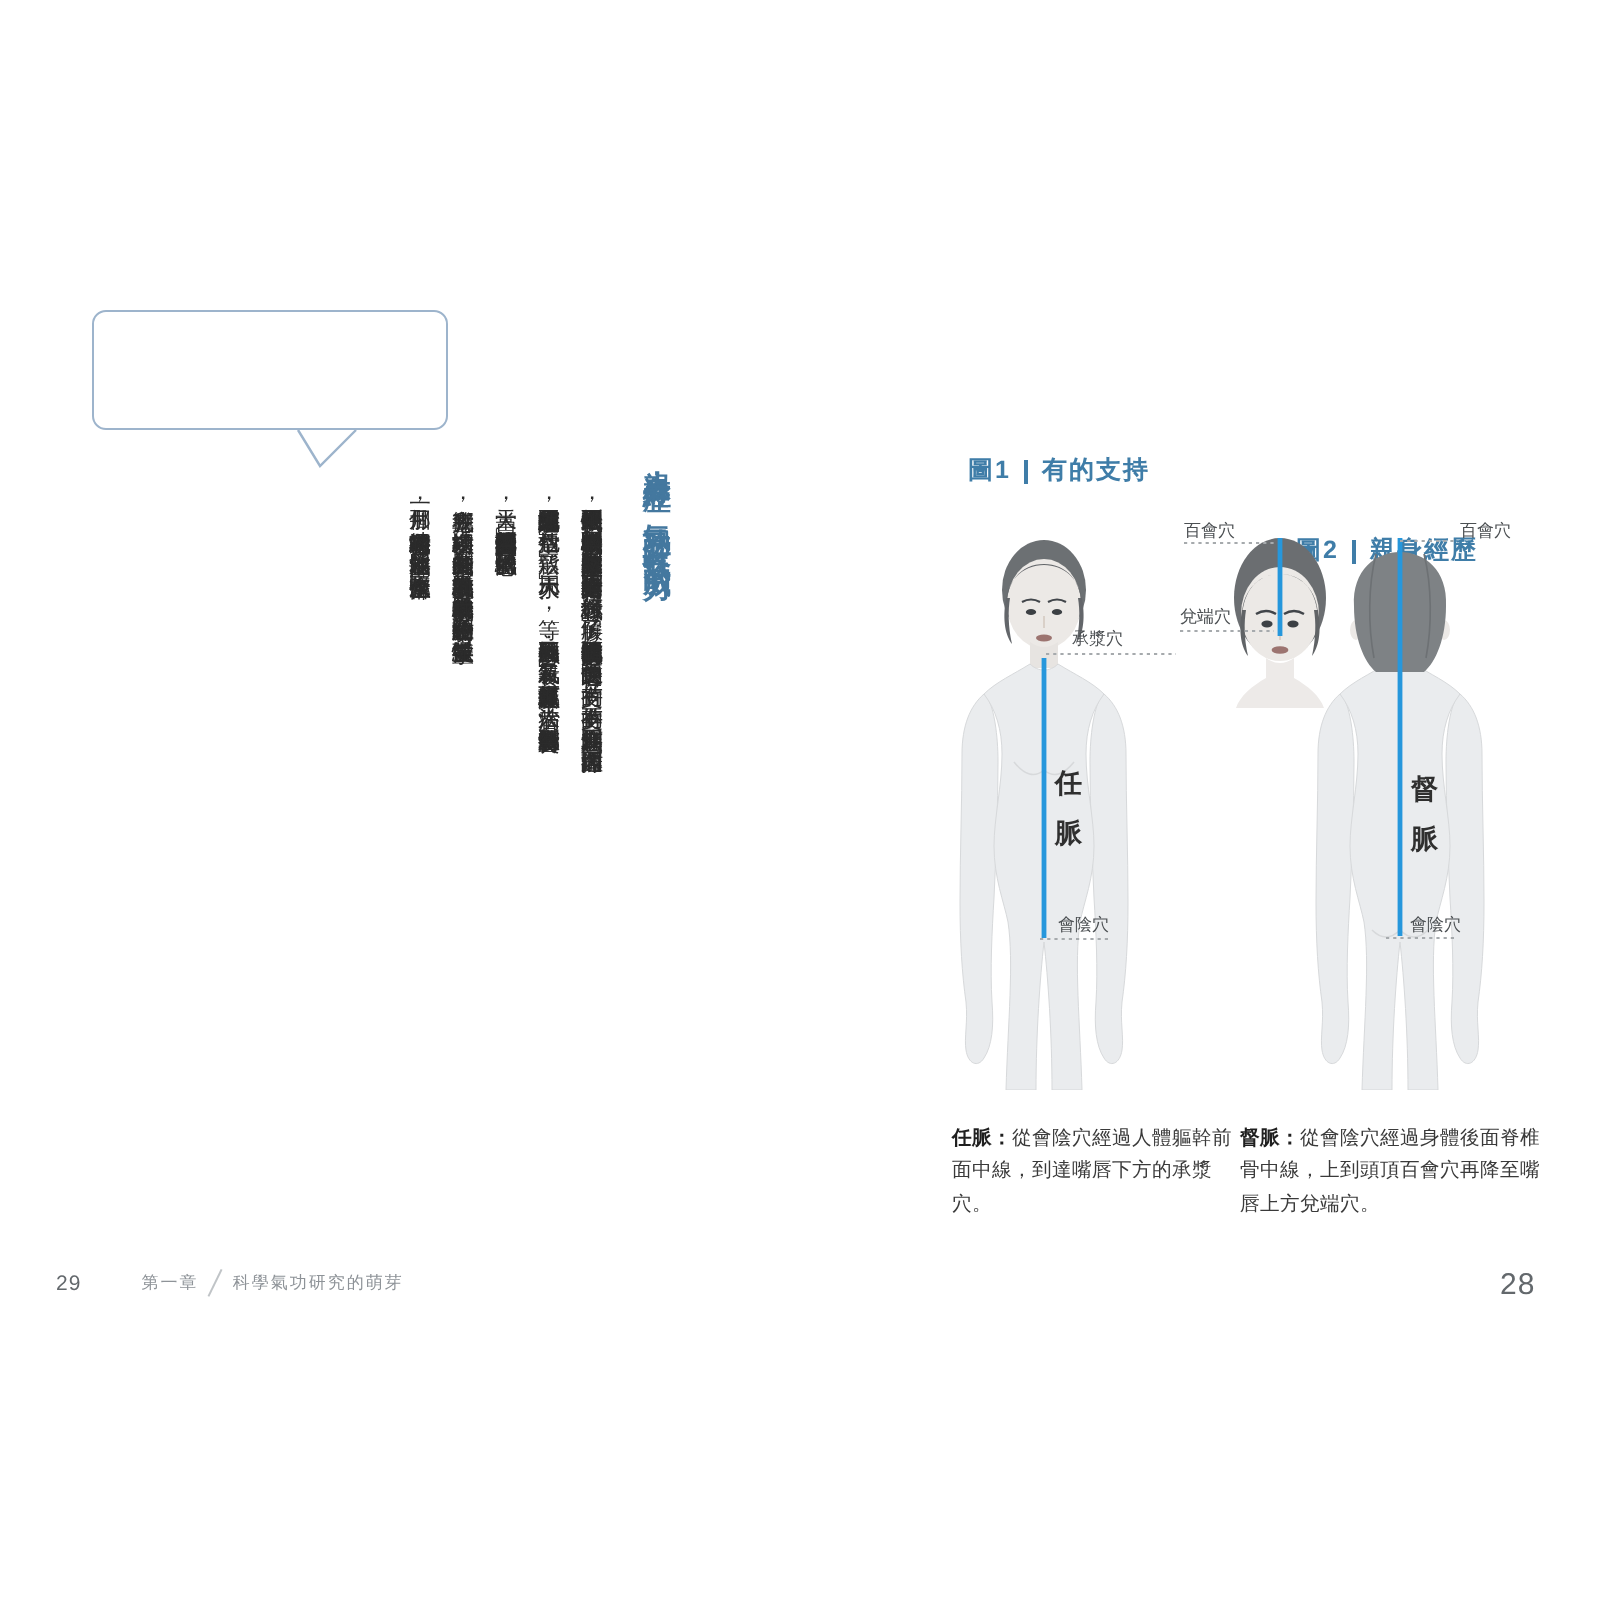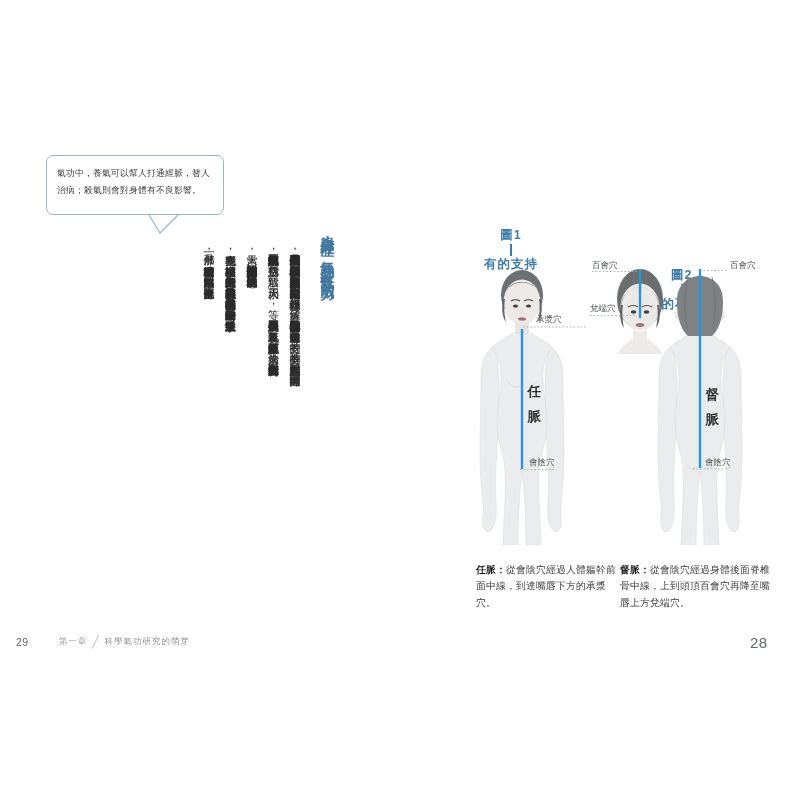--- a/index.html
+++ b/index.html
@@ -14,30 +14,30 @@
   .callout .tail{position:absolute;left:100px;top:57.6px;}
 
   .vtext{position:absolute;left:40px;top:224px;width:300px;height:400px;
          writing-mode:vertical-rl;-webkit-writing-mode:vertical-rl;
          font-family:"Liberation Serif","DejaVu Serif",serif;}
   .vtext h2{margin:0 0 0 9px;font-size:14px;font-weight:bold;letter-spacing:2.5px;
             line-height:26px;color:#44789f;}
   .vtext p{margin:0;font-size:11px;line-height:21.5px;letter-spacing:0;
            text-indent:2em;color:#2b2b2b;}
 
-  .foot-left{position:absolute;left:16px;top:634px;display:flex;align-items:center;}
+  .foot-left{position:absolute;left:28px;top:634px;display:flex;align-items:center;}
   .foot-left .pn{font-size:10.5px;color:#63686c;letter-spacing:.5px;}
   .foot-left .chap{margin-left:30px;font-size:8.5px;color:#8e9398;letter-spacing:1px;}
   .foot-left .slash{display:inline-block;width:1.2px;height:15px;background:#c0c4c7;
                     transform:rotate(26deg);margin:0 8px;}
   .foot-left .ct{font-size:8.5px;color:#8e9398;letter-spacing:1px;text-align:center;}
 
   
   .figtitle{position:absolute;display:flex;align-items:center;font-weight:bold;
-            font-size:12.5px;color:#3f7da8;letter-spacing:1px;flex-direction:column;}
+            font-size:12.5px;color:#3f7da8;letter-spacing:1px;}
   .figtitle .bar{display:inline-block;width:1.6px;height:12px;background:#3f7da8;margin:0 7px;}
   .ft1{left:484px;top:227px;}
   .ft2{left:648px;top:227px;margin-top:40px;}
 
   .fig{position:absolute;}
   .fig1{left:470px;top:255px;}
   .fig2{left:590px;top:255px;}
 
   .caption{position:absolute;font-size:9.8px;line-height:16.5px;color:#3a3a3a;letter-spacing:.2px;}
   .caption b{color:#1f1f1f;}
@@ -54,21 +54,20 @@
   .merline{stroke:#2697dc;stroke-width:2.4;fill:none;}
 </style>
 </head>
 <body>
 
 <div class="page">
 
   <section>
 
     <div class="callout">
-      <p>氣功中，養氣可以幫人打通經脈，替人治病；殺氣則會對身體有不良影響。</p>
       <svg class="tail" width="40" height="22" viewBox="0 0 40 22">
         <path d="M2 1 L13 19 L31 1" fill="#ffffff" stroke="#9db4cc" stroke-width="1.2"></path>
       </svg>
     </div>
 
     <div class="vtext">
       <h2>親身經歷，氣功師父「打氣」的威力</h2>
       <p>還好兩個月的期限很快就到了，我們回到國科會接受驗收成果。這次在陳履安主委辦公室第一次見到李師父，中高身材長相斯文剛從軍中退役，一心探討修行領域。據了解，他在國防單位即從事氣功方面的教學與應用工作，但隨著長官的更迭，有的支持、有的不支持，工作一直無法順利開展，因而選擇離開。</p>
       <p>李師父說他有七種不同的練功法，包括「放空」、「放鬆」、「大小周天」……等，以及會發兩種不同的外氣：「養氣」及「殺氣」，其中養氣可以幫人打通經脈，替人治病；殺氣則會對身體有不良的影響。</p>
       <p>當天，陳主委請他幫我們參與研究的學者「打氣」，體驗一下得氣的感覺。</p>
@@ -120,21 +119,21 @@
       <line class="dotted" x1="50" y1="214.5" x2="84" y2="214.5"></line>
     </svg>
 
     <p class="caption cap1">
       <b>任脈：</b><span>從會陰穴經過人體軀幹前面中線，到達嘴唇下方的承漿穴。</span>
     </p>
 
     <div class="figtitle ft2">
       <span>圖2</span>
       <span class="bar"></span>
-      <span>有的不支持</span>
+      <span>親身經歷</span>
     </div>
 
     <svg class="fig fig2" width="190" height="290" viewBox="0 0 190 290">
       <g>
         <path d="M43,74 L43,84 C36,88 30,93 28,99 L72,99 C70,93 64,88 57,84 L57,74 Q50,79 43,74 Z" fill="#edeae8"></path>
         <ellipse cx="50" cy="44" rx="23" ry="30" fill="#6b6e71"></ellipse>
         <ellipse cx="50" cy="52" rx="19.5" ry="23.5" fill="#ece9e6"></ellipse>
         <path d="M31,56 C29,24 71,24 69,56 C69,40 61,32 50,32 C39,32 31,40 31,56 Z" fill="#606366"></path>
         <path d="M31,50 C29,62 31,69 34,73 C32,64 32,56 33,50 Z" fill="#606366"></path>
         <path d="M69,50 C71,62 69,69 66,73 C68,64 68,56 67,50 Z" fill="#606366"></path>

